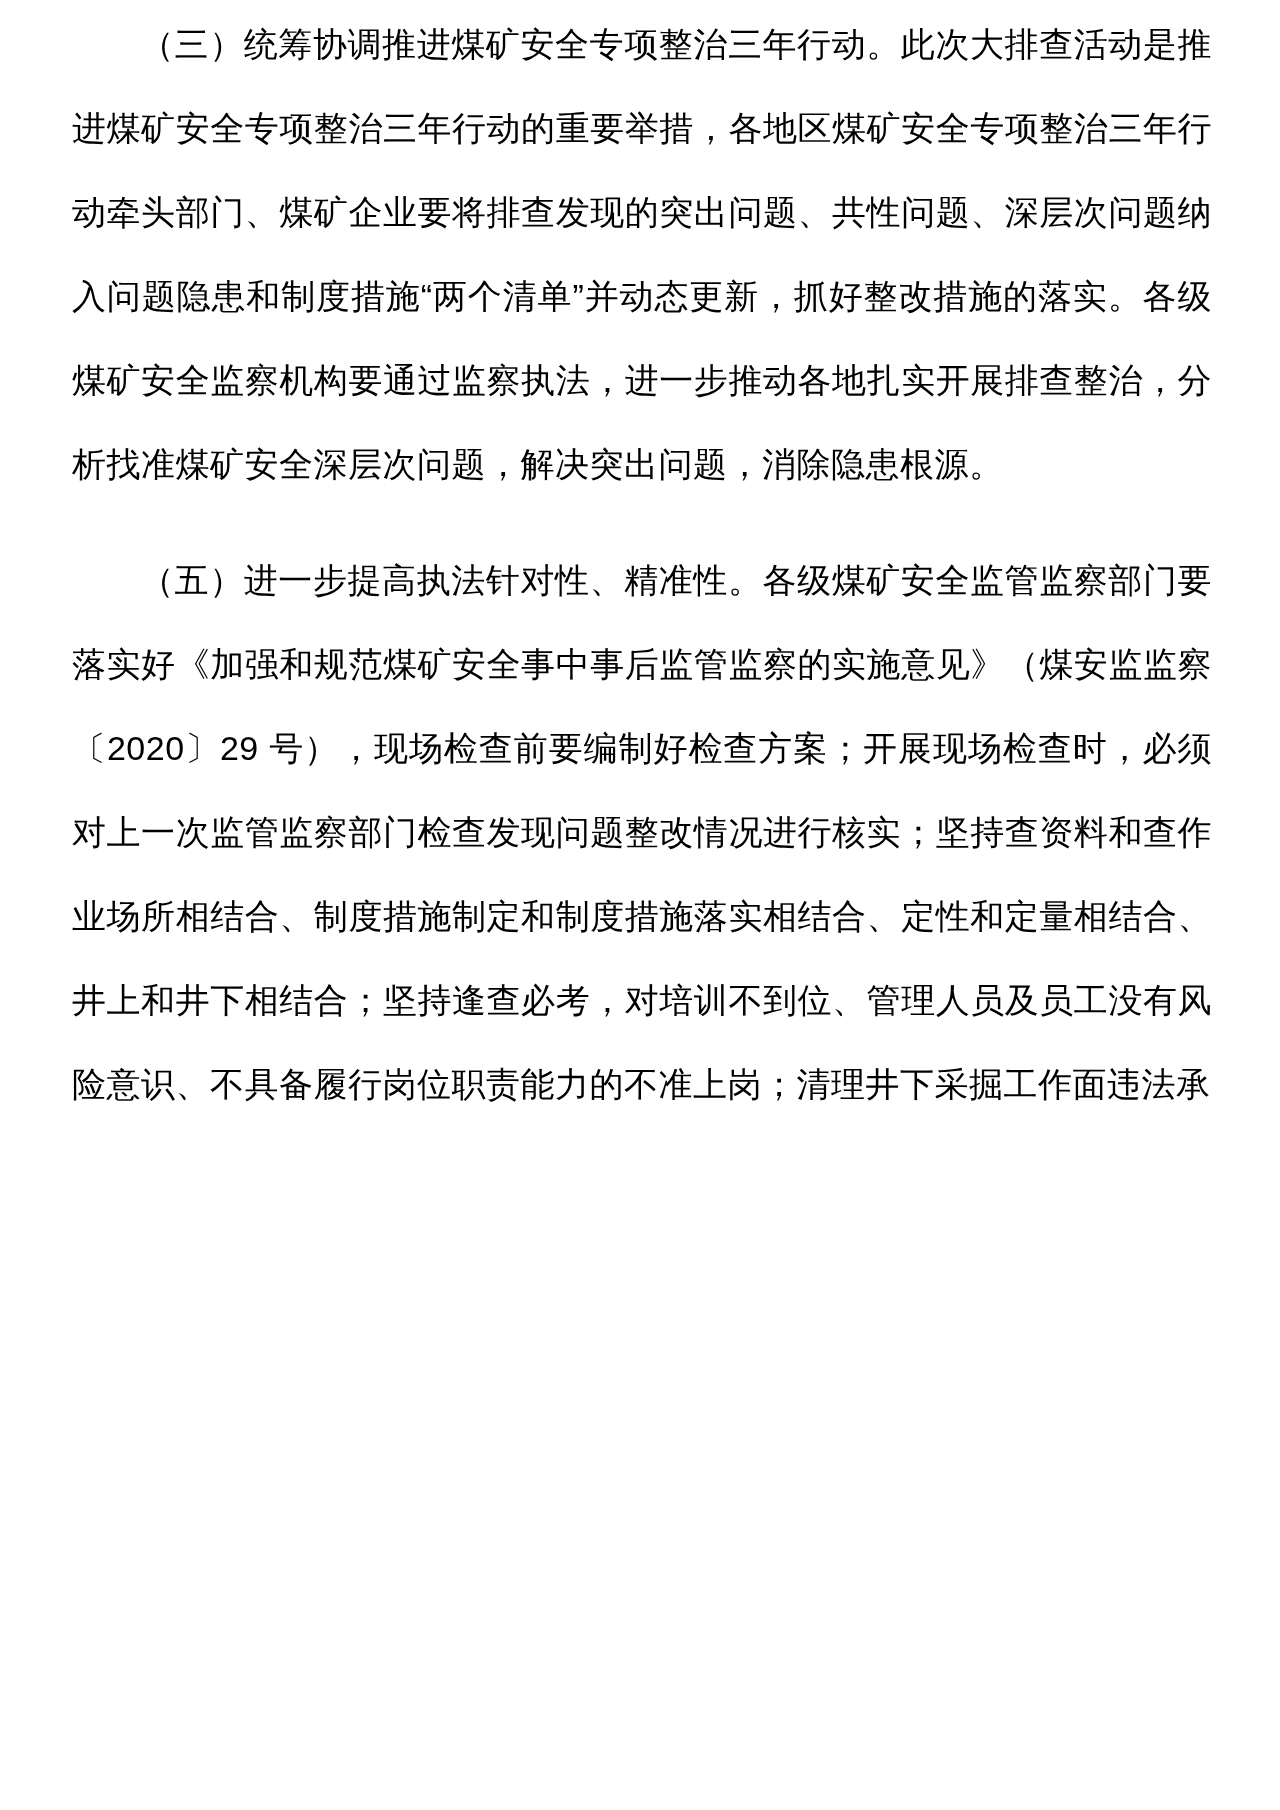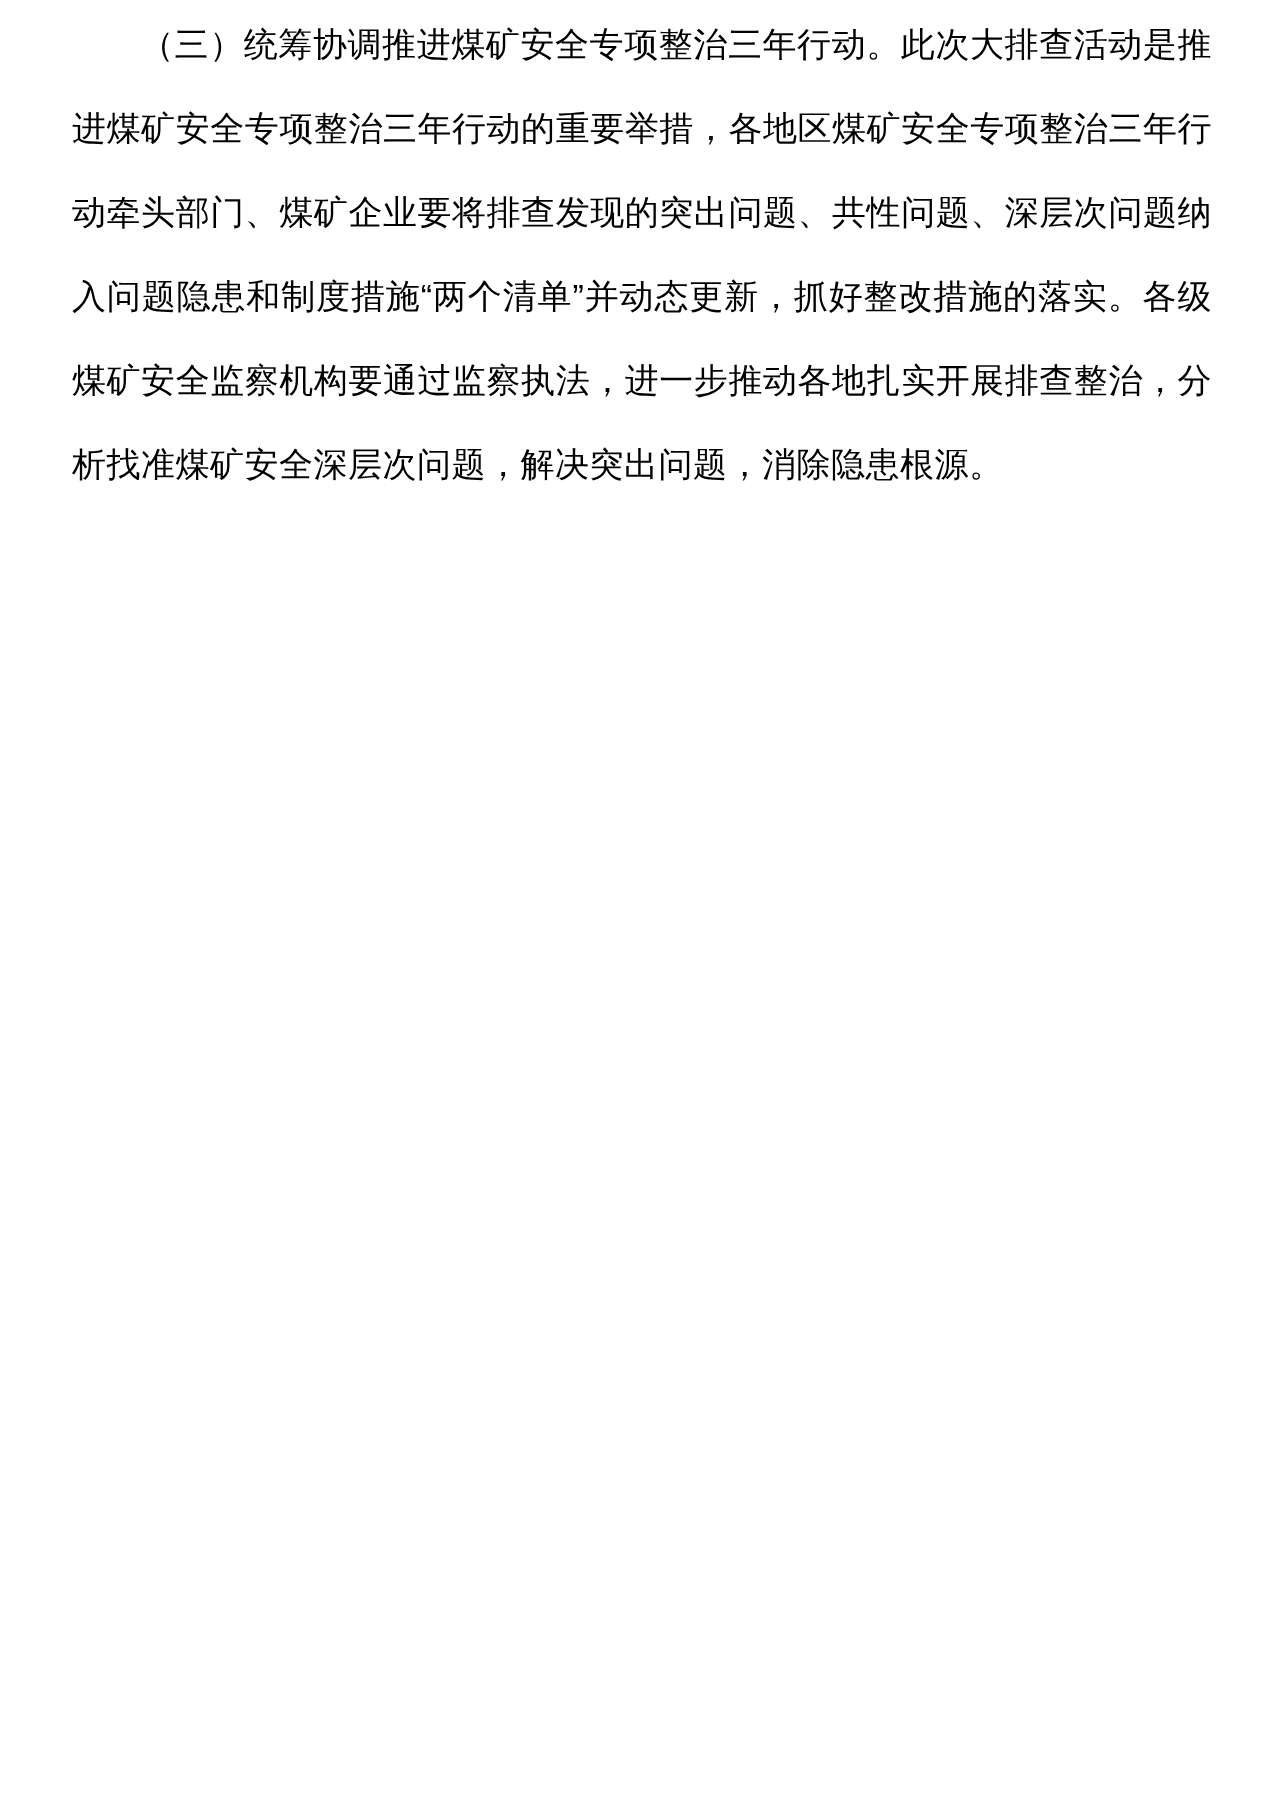--- a/index.html
+++ b/index.html
@@ -34,13 +34,14 @@
     }
     .para:last-child {
       margin-bottom: 0;
     }
   </style>
 </head>
 <body>
 
 <div class="page">
   <p class="para">（三）统筹协调推进煤矿安全专项整治三年行动。此次大排查活动是推进煤矿安全专项整治三年行动的重要举措，各地区煤矿安全专项整治三年行动牵头部门、煤矿企业要将排查发现的突出问题、共性问题、深层次问题纳入问题隐患和制度措施“两个清单”并动态更新，抓好整改措施的落实。各级煤矿安全监察机构要通过监察执法，进一步推动各地扎实开展排查整治，分析找准煤矿安全深层次问题，解决突出问题，消除隐患根源。</p>
+  <p class="para">（五）进一步提高执法针对性、精准性。各级煤矿安全监管监察部门要落实好《加强和规范煤矿安全事中事后监管监察的实施意见》（煤安监监察〔2020〕29 号），现场检查前要编制好检查方案；开展现场检查时，必须对上一次监管监察部门检查发现问题整改情况进行核实；坚持查资料和查作业场所相结合、制度措施制定和制度措施落实相结合、定性和定量相结合、井上和井下相结合；坚持逢查必考，对培训不到位、管理人员及员工没有风险意识、不具备履行岗位职责能力的不准上岗；清理井下采掘工作面违法承</p>
 </div>
 
 </body></html>

